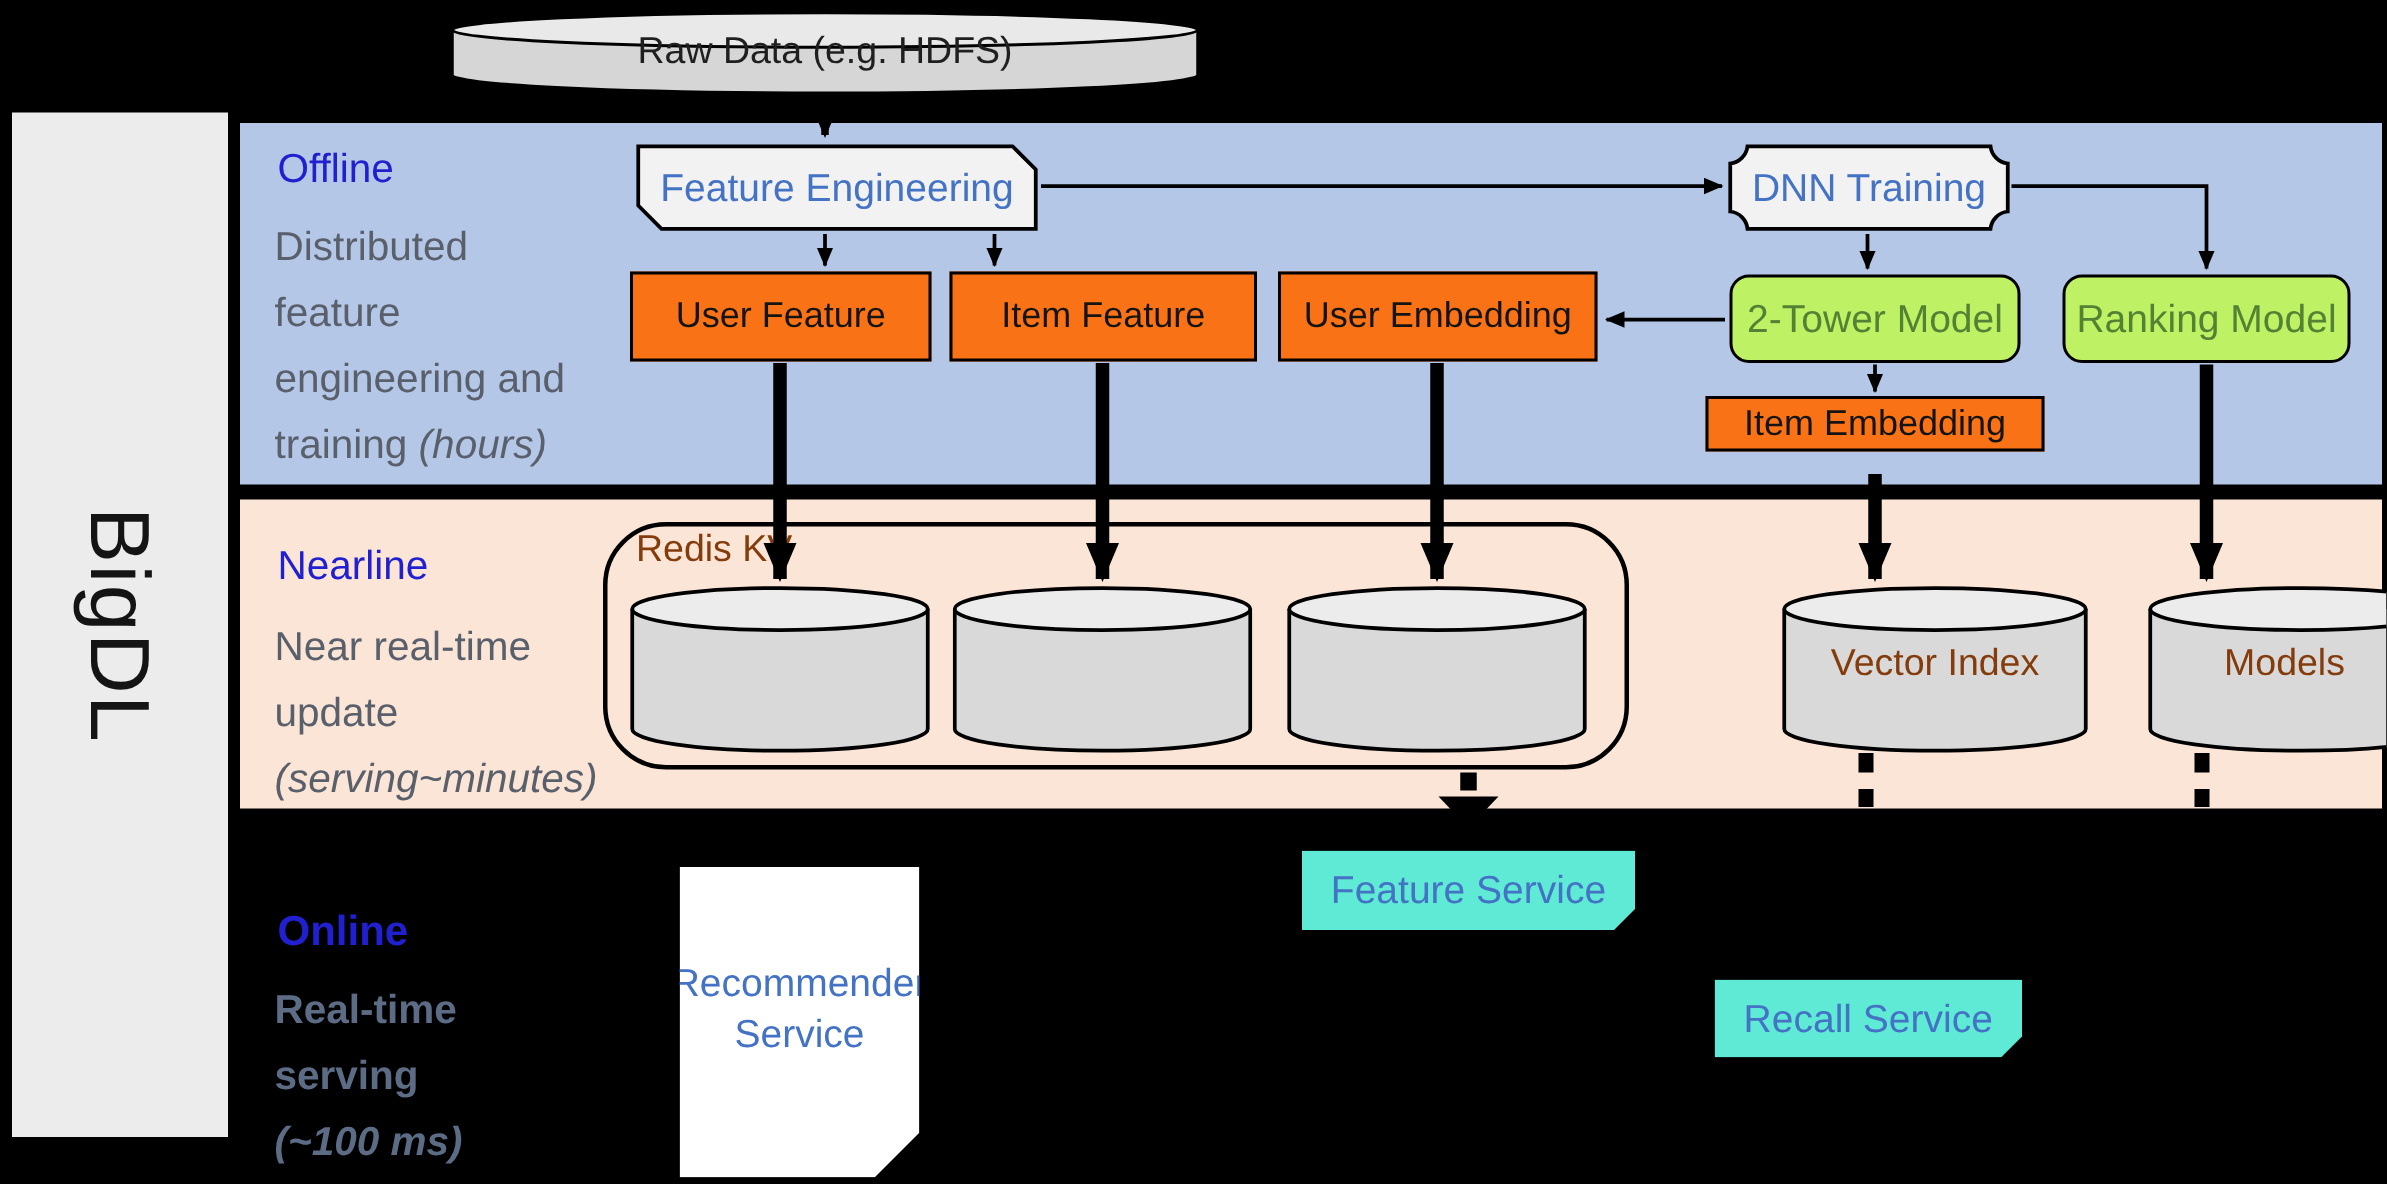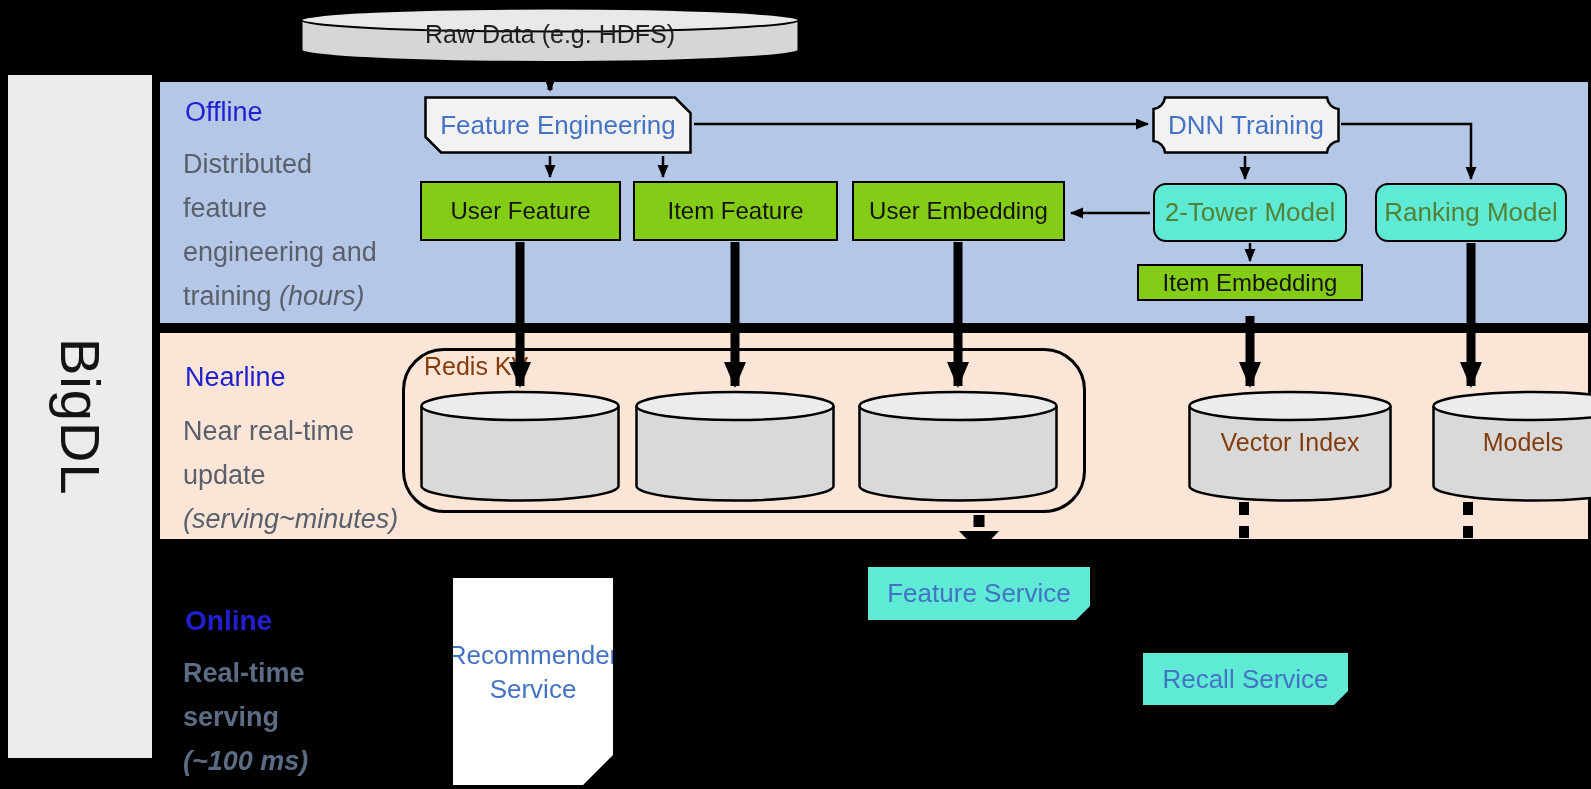--- a/index.html
+++ b/index.html
@@ -18,22 +18,22 @@
 
   
   .sec-title{font-size:27px;color:#2020d0;z-index:3;}
   .sec-title.bold{font-weight:bold;font-size:28px;}
   .sec-desc{font-size:27px;line-height:44px;color:#595f6b;z-index:3;}
   .sec-desc .note{font-style:italic;}
   .sec-desc.online{color:#5c6c85;font-weight:bold;}
 
   
   .node{display:flex;align-items:center;justify-content:center;text-align:center;z-index:4;box-sizing:border-box;}
-  .graybox{background:#84cc16;border:2px solid #000;color:#141414;font-size:24px;}
-  .roundbox{background:#5eead4;border:2px solid #000;border-radius:13px;color:#548235;font-size:26px;}
+  .graybox{background:#f97316;border:2px solid #000;color:#141414;font-size:24px;}
+  .roundbox{background:#bef264;border:2px solid #000;border-radius:13px;color:#548235;font-size:26px;}
   .shapebox{z-index:4;}
   .shapebox svg{position:absolute;left:0;top:0;}
   .shapebox .lbl{position:absolute;left:0;top:0;width:100%;height:100%;
                  display:flex;align-items:center;justify-content:center;
                  font-size:26px;color:#4472c4;}
 
   
   .redis{left:402px;top:348px;width:684px;height:165px;border:3px solid #000;border-radius:42px;
          z-index:2;box-sizing:border-box;}
   .redis-lbl{left:424px;top:352px;font-size:25px;color:#843c0c;z-index:3;}

